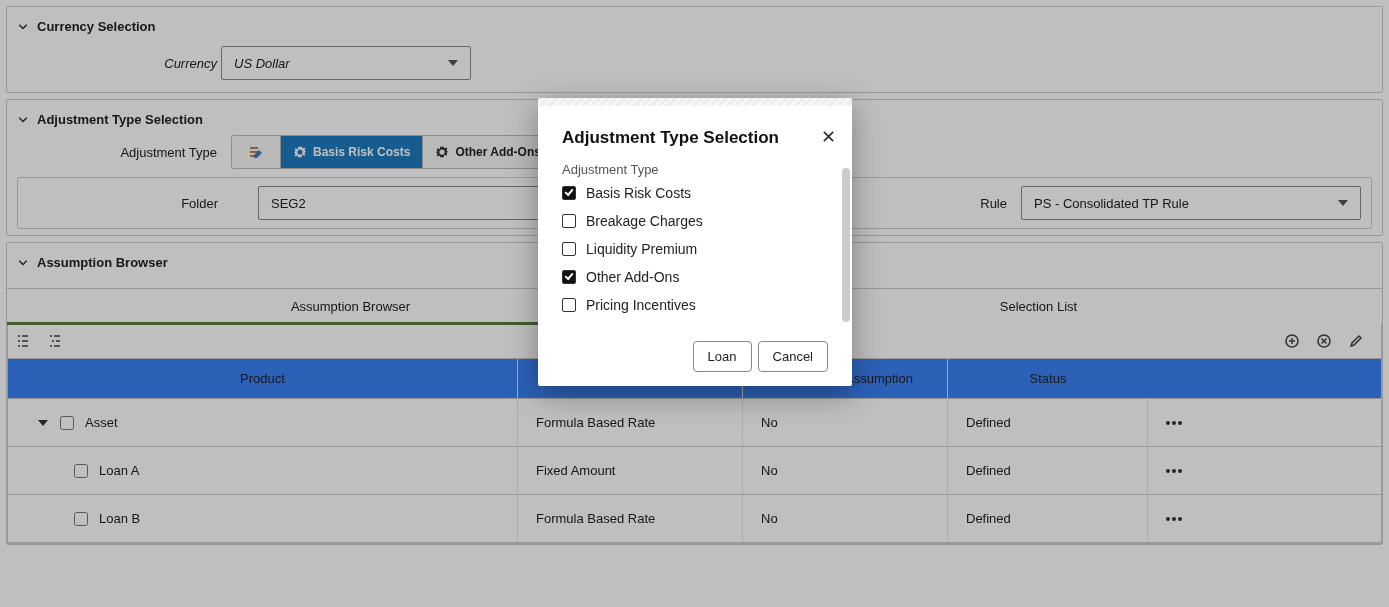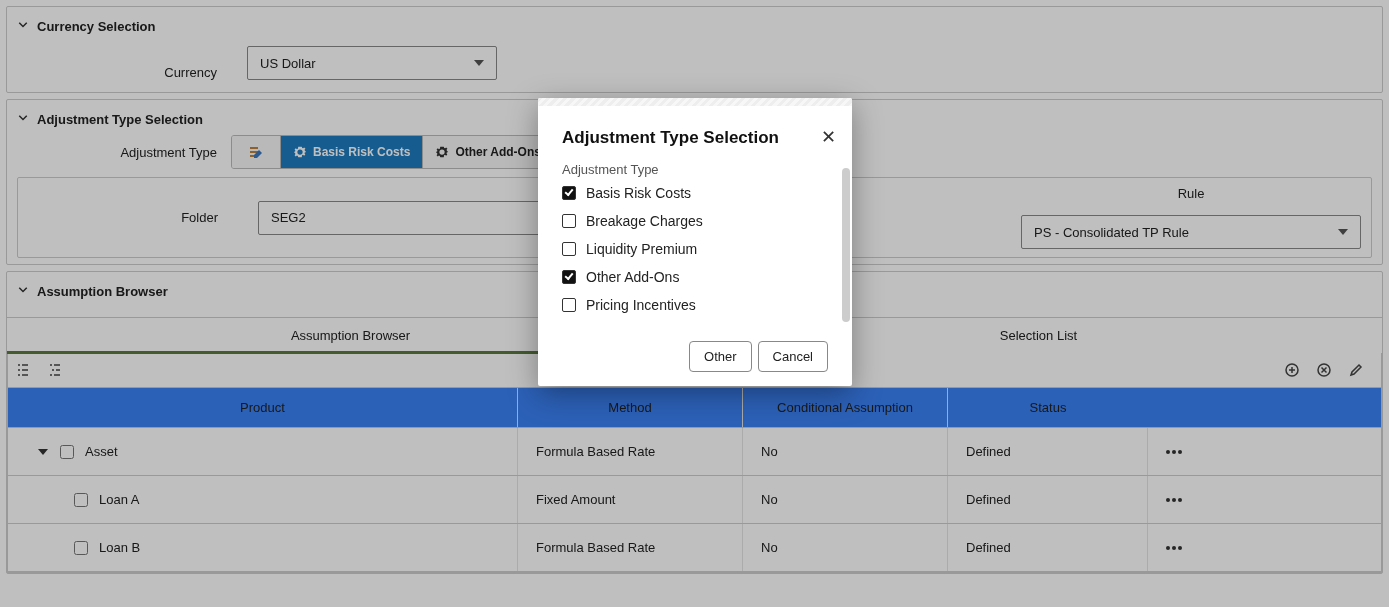--- a/index.html
+++ b/index.html
@@ -22,35 +22,36 @@
   }
   .panel {
     border: 1px solid #ccc;
     border-radius: 2px;
     margin: 6px;
     padding: 6px 10px;
     background: #fff;
   }
   .section-header {
     display: flex;
-    align-items: flex-start;
+    align-items: center;
     gap: 8px;
     font-weight: 600;
     padding: 6px 0 8px 0;
   }
   .chev {
     width: 12px; height: 12px;
     display: inline-flex; align-items: center; justify-content: center;
   }
   .chev svg { width: 12px; height: 12px; }
   .field-row {
     display: flex;
-    align-items: flex-end;
-    gap: 30px;
+    align-items: center;
+    gap: 4px;
     padding: 4px 0 6px 0;
+    font-style: italic;
   }
   .field-label {
     width: 200px;
     text-align: right;
     font-weight: 500;
     color: #222;
   }
   .select {
     display: flex;
     align-items: center;
@@ -103,21 +104,21 @@
     border: 1px solid #ccc;
     border-radius: 2px;
     margin-top: 8px;
     padding: 8px 10px;
     display: flex;
     align-items: center;
     gap: 40px;
   }
   .sub-panel .field-label { width: 190px; }
   .folder-select { flex: 1; min-width: 300px; }
-  .rule-group { display: flex; align-items: center; gap: 14px; margin-left: 260px; flex-direction: column; }
+  .rule-group { display: flex; align-items: center; gap: 14px; margin-left: 260px; }
   .rule-label { font-weight: 500; }
   .rule-select { min-width: 340px; }
   .tabs {
     display: flex;
     border-top: 1px solid #ccc;
     margin: 10px -10px 0 -10px;
   }
   .tab {
     flex: 1;
     text-align: center;
@@ -460,16 +461,16 @@
           <span>Other Add-Ons</span>
         </div>
         <div class="check-item">
           <span class="chk"></span>
           <span>Pricing Incentives</span>
         </div>
       </div>
   </div>
   <div class="modal-scroll"></div>
   <div class="modal-footer">
-    <div class="btn"><span>Other</span></div>
+    <div class="btn"><span>Loan</span></div>
     <div class="btn"><span>Cancel</span></div>
   </div>
 </div>
 
 </body></html>

